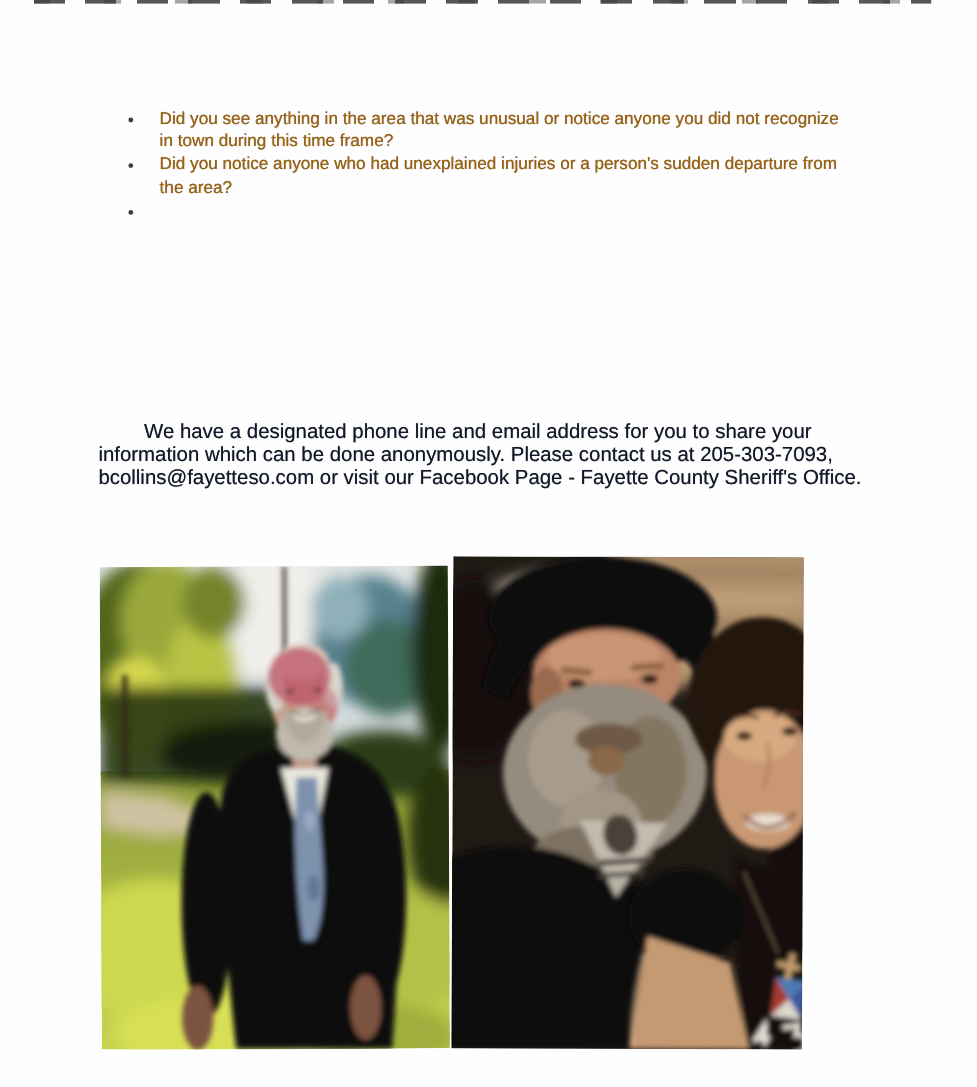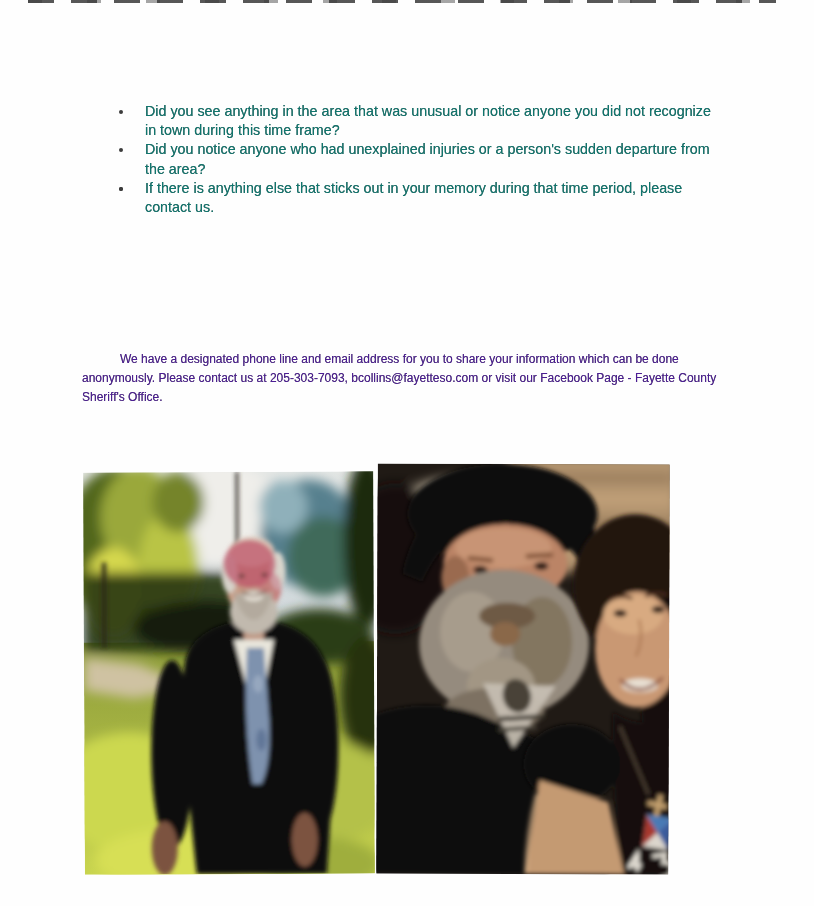--- a/index.html
+++ b/index.html
@@ -9,32 +9,32 @@
   }
   .page{position:absolute;inset:0;background:#fefefe;}
   
   .scan-dashes{
     position:absolute;left:28px;top:0;width:748px;height:3px;
     background:
       repeating-linear-gradient(90deg, rgba(58,58,58,.85) 0 26px, transparent 26px 43px),
       repeating-linear-gradient(90deg, rgba(58,58,58,.45) 0 14px, transparent 14px 59px);
   }
   .bullets{
-    position:absolute;left:104px;top:90px;width:598px;margin:12px;padding:0;
-    list-style:none;color:#0f766e;font-size:14.3px;line-height:19.2px;
+    position:absolute;left:104px;top:90px;width:598px;margin:0;padding:0;
+    list-style:none;color:#a16207;font-size:14.3px;line-height:19.2px;
     text-shadow:0 0 .6px rgba(47,47,47,.75);
   }
   .bullet{position:relative;padding-left:29px;}
   .marker{
     position:absolute;left:3px;top:8px;width:4px;height:4px;border-radius:50%;
     background:#3c3c3c;
   }
   .contact{
     position:absolute;left:82px;top:350px;width:652px;margin:0;
-    color:#4c1d95;font-size:12px;line-height:19.2px;text-indent:38px;
+    color:#0f172a;font-size:17px;line-height:19.2px;text-indent:38px;
     text-shadow:0 0 .6px rgba(47,47,47,.75);
   }
   .photo{position:absolute;display:block;}
   .photo-left{left:84px;top:472px;transform:rotate(-0.25deg);}
   .photo-right{left:377px;top:464px;transform:rotate(0.2deg);}
 </style>
 </head>
 <body>
 
 <div class="page">
@@ -45,24 +45,20 @@
     <li class="bullet">
       <span class="marker"></span>
       <span>Did you see anything in the area that was unusual or notice anyone you did not recognize in town during this time frame?</span>
     </li>
     <li class="bullet">
       <span class="marker"></span>
       <span>Did you notice anyone who had unexplained injuries or a person's sudden departure from the area?</span>
     </li>
     <li class="bullet">
       <span class="marker"></span>
-    </li>
-    <li class="bullet">
-      <span class="marker"></span>
-      <span>If there is anything else that sticks out in your memory during that time period, please contact us.</span>
     </li>
   </ul>
 
   <p class="contact">We have a designated phone line and email address for you to share your information which can be done anonymously.  Please contact us at 205-303-7093, bcollins@fayetteso.com or visit our Facebook Page - Fayette County Sheriff's Office.</p>
 
   <svg class="photo photo-left" width="290" height="402" viewBox="0 0 290 402" role="img">
     <defs>
       <filter id="lb6" x="-40%" y="-40%" width="180%" height="180%">
           <feGaussianBlur stdDeviation="6"></feGaussianBlur>
         </filter>

